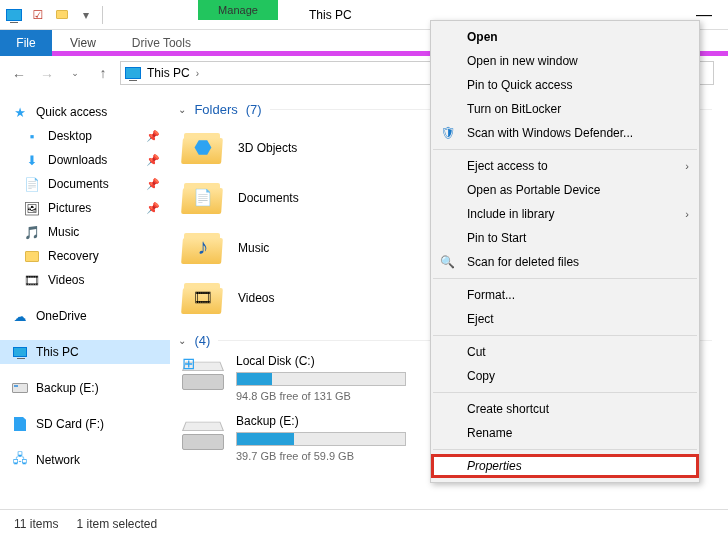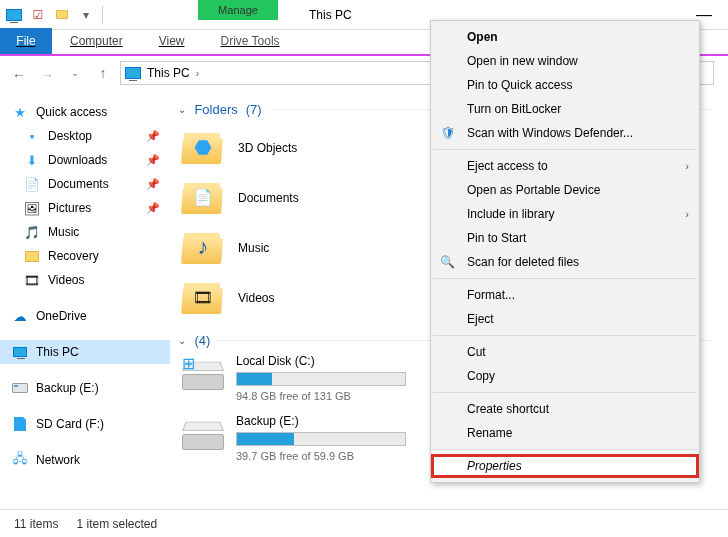--- a/index.html
+++ b/index.html
@@ -3,21 +3,21 @@
 <meta charset="utf-8">
 <style>
   * { box-sizing: border-box; }
   body { margin:0; font-family: "Segoe UI", Arial, sans-serif; font-size:12px; color:#000; background:#fff; width:728px; height:537px; overflow:hidden; position:relative;}
   .titlebar { height:30px; display:flex; align-items:center; gap:4px; padding:2px 4px; border-bottom:1px solid #ddd;}
   .qat-icon { width:20px; height:20px; display:flex; align-items:center; justify-content:center; font-size:12px; }
   .qat-sep { width:1px; height:18px; background:#ccc; margin:0 2px;}
   .title-text { margin-left:200px; font-size:12px; }
   .minimize { margin-left:auto; margin-right:12px; font-size:16px;}
   .manage-tab { position:absolute; left:198px; top:0; height:20px; width:80px; background:#22c55e; color:#333; font-size:11px; display:flex; align-items:center; justify-content:center;}
-  .ribbon { height:26px; display:flex; align-items:flex-end; border-bottom:2px solid #d946ef;text-decoration:underline; }
+  .ribbon { height:26px; display:flex; align-items:flex-start; border-bottom:5px solid #d946ef; }
   .file-tab { background:#1979CA; color:#fff; height:26px; width:52px; display:flex; align-items:center; justify-content:center; font-size:12px;}
   .rib-tab { height:26px; padding:0 18px; display:flex; align-items:center; color:#444;}
   .rib-tab.context { color:#555;}
   .addrbar { height:34px; display:flex; align-items:center; padding:0 8px; gap:6px;}
   .nav-btn { width:22px; height:22px; display:flex; align-items:center; justify-content:center; color:#666; font-size:14px;}
   .nav-btn.disabled { color:#bbb;}
   .addrbox { flex:1; height:24px; border:1px solid #ccc; display:flex; align-items:center; padding:0 4px; gap:6px;}
   .monitor-ico { width:16px; height:12px; background:#29ABE2; border:1px solid #0078D7; position:relative;}
   .monitor-ico::after{content:""; position:absolute; bottom:-3px; left:3px; width:8px; height:1px; background:#666;}
   .searchbox { width:0px; height:24px; }
@@ -82,21 +82,20 @@
     </div>
   <div class="qat-icon" style="color:#666">▾</div>
   <div class="qat-sep"></div>
   <div class="manage-tab">Manage</div>
   <div class="title-text">This PC</div>
   <div class="minimize">—</div>
 </div>
 
 <div class="ribbon">
   <div class="file-tab">File</div>
-  <div class="rib-tab">Computer</div>
   <div class="rib-tab">View</div>
   <div class="rib-tab context">Drive Tools</div>
 </div>
 
 <div class="addrbar">
   <div class="nav-btn">←</div>
   <div class="nav-btn disabled">→</div>
   <div class="nav-btn" style="font-size:9px">⌄</div>
   <div class="nav-btn">↑</div>
   <div class="addrbox">

